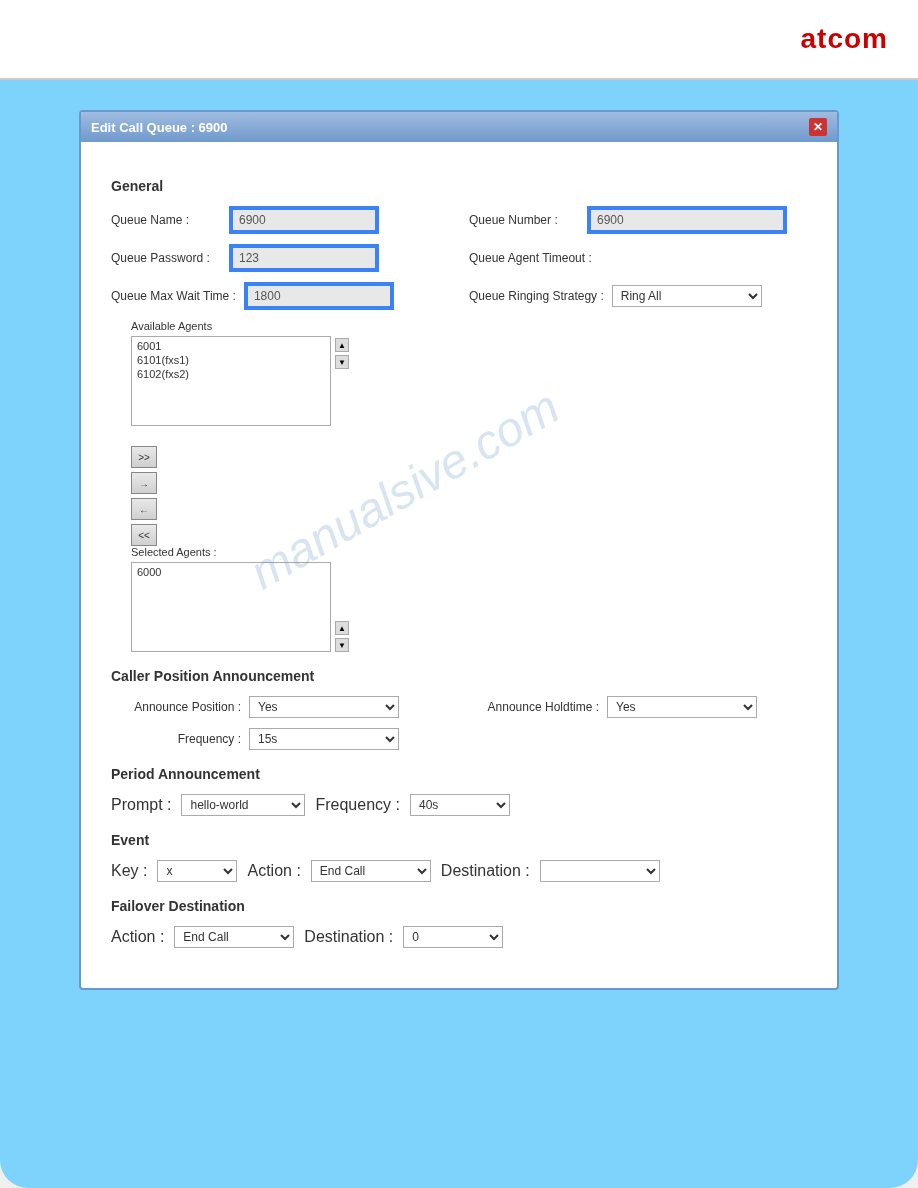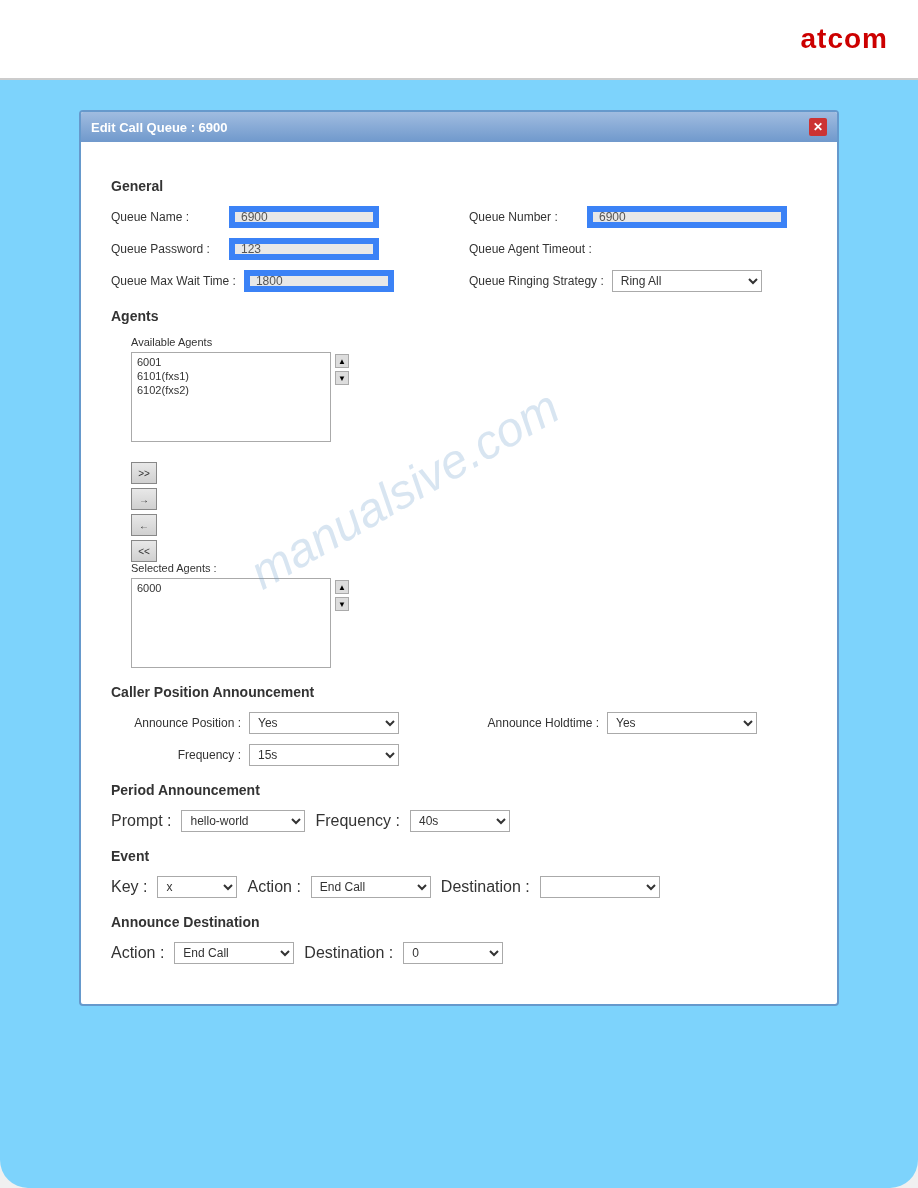--- a/index.html
+++ b/index.html
@@ -114,27 +114,27 @@
     }
 
     .form-label {
       color: #333;
       font-size: 12px;
       white-space: nowrap;
       min-width: 110px;
     }
 
     .form-input {
-      border: 6px solid #3b82f6;
+      border: 4px solid #3b82f6;
       background: #e8e8e8;
       padding: 3px 6px;
       font-size: 12px;
       color: #555;
       width: 150px;
-      height: 22px;
+      height: 28px;
     }
 
     .form-input-wide {
       width: 200px;
     }
 
     .form-select {
       border: 1px solid #aaa;
       background: #fff;
       padding: 2px 4px;
@@ -281,21 +281,20 @@
           <div class="form-group">
             <span class="form-label">Queue Ringing Strategy :</span>
             <select class="form-select form-select-wide">
               <option>Ring All</option>
               <option>Round Robin</option>
               <option>Least Recent</option>
             </select>
           </div>
         </div>
 
-        <div class="section-title">Agents</div>
 
         <div style="display:flex; margin-left:20px;flex-direction:column;">
           <div>
             <div class="agents-label">Available Agents</div>
             <div style="display:flex; align-items:flex-start; gap:4px;">
               <div class="agents-listbox">
                 <div>6001</div>
                 <div>6101(fxs1)</div>
                 <div>6102(fxs2)</div>
               </div>
@@ -308,21 +307,21 @@
 
           <div class="agents-buttons">
             <button class="agents-btn">&gt;&gt;</button>
             <button class="agents-btn">→</button>
             <button class="agents-btn">←</button>
             <button class="agents-btn">&lt;&lt;</button>
           </div>
 
           <div>
             <div class="agents-label">Selected Agents :</div>
-            <div style="display:flex; align-items:flex-start; gap:4px;">
+            <div style="display:flex; align-items:flex-end; gap:4px;">
               <div class="agents-listbox">
                 <div>6000</div>
               </div>
               <div style="display:flex; flex-direction:column; gap:3px; padding-top:2px;">
                 <div style="width:14px; height:14px; background:#ddd; border:1px solid #aaa; font-size:8px; display:flex;align-items:center;justify-content:center;">▲</div>
                 <div style="width:14px; height:14px; background:#ddd; border:1px solid #aaa; font-size:8px; display:flex;align-items:center;justify-content:center;">▼</div>
               </div>
             </div>
           </div>
         </div>
@@ -386,21 +385,21 @@
           <select class="form-select" style="width:120px;">
             <option>End Call</option>
             <option>Transfer</option>
           </select>
           <span class="event-label">Destination :</span>
           <select class="form-select" style="width:120px;">
             <option></option>
           </select>
         </div>
 
-        <div class="section-title">Announce Destination</div>
+        <div class="section-title">Failover Destination</div>
 
         <div class="event-row">
           <span class="event-label">Action :</span>
           <select class="form-select" style="width:120px;">
             <option>End Call</option>
             <option>Transfer</option>
           </select>
           <span class="event-label">Destination :</span>
           <select class="form-select" style="width:100px;">
             <option>0</option>

